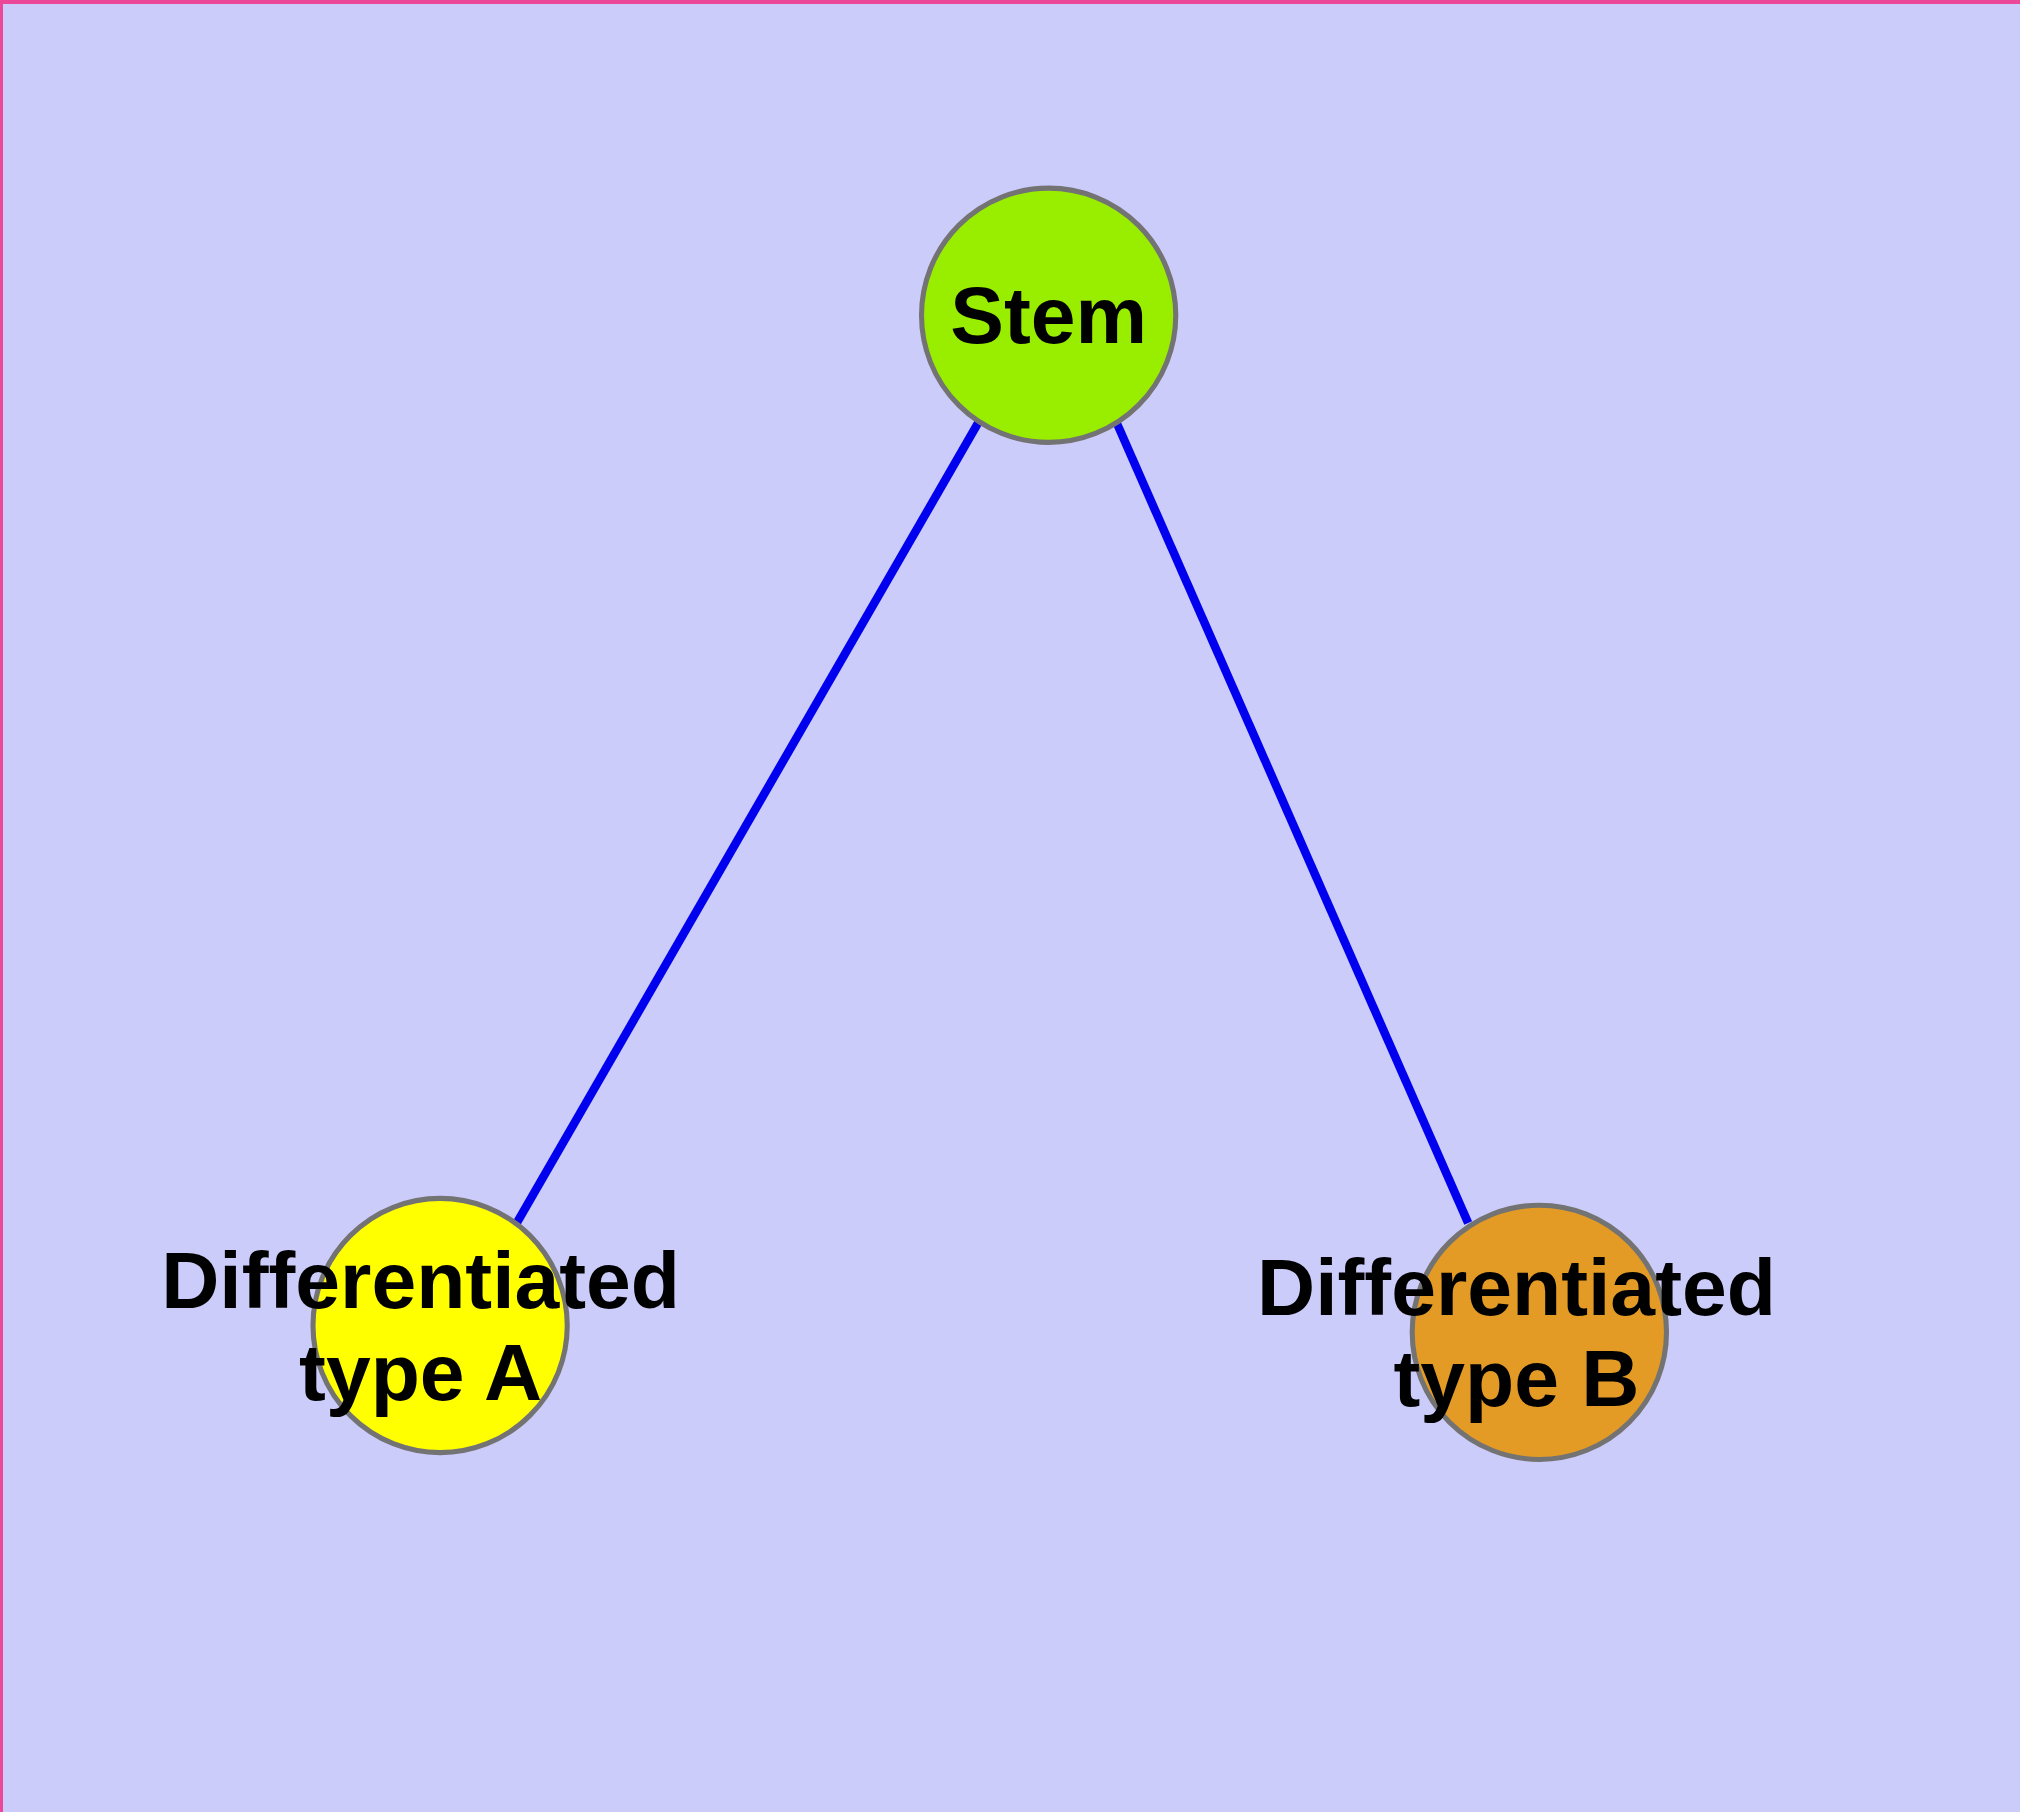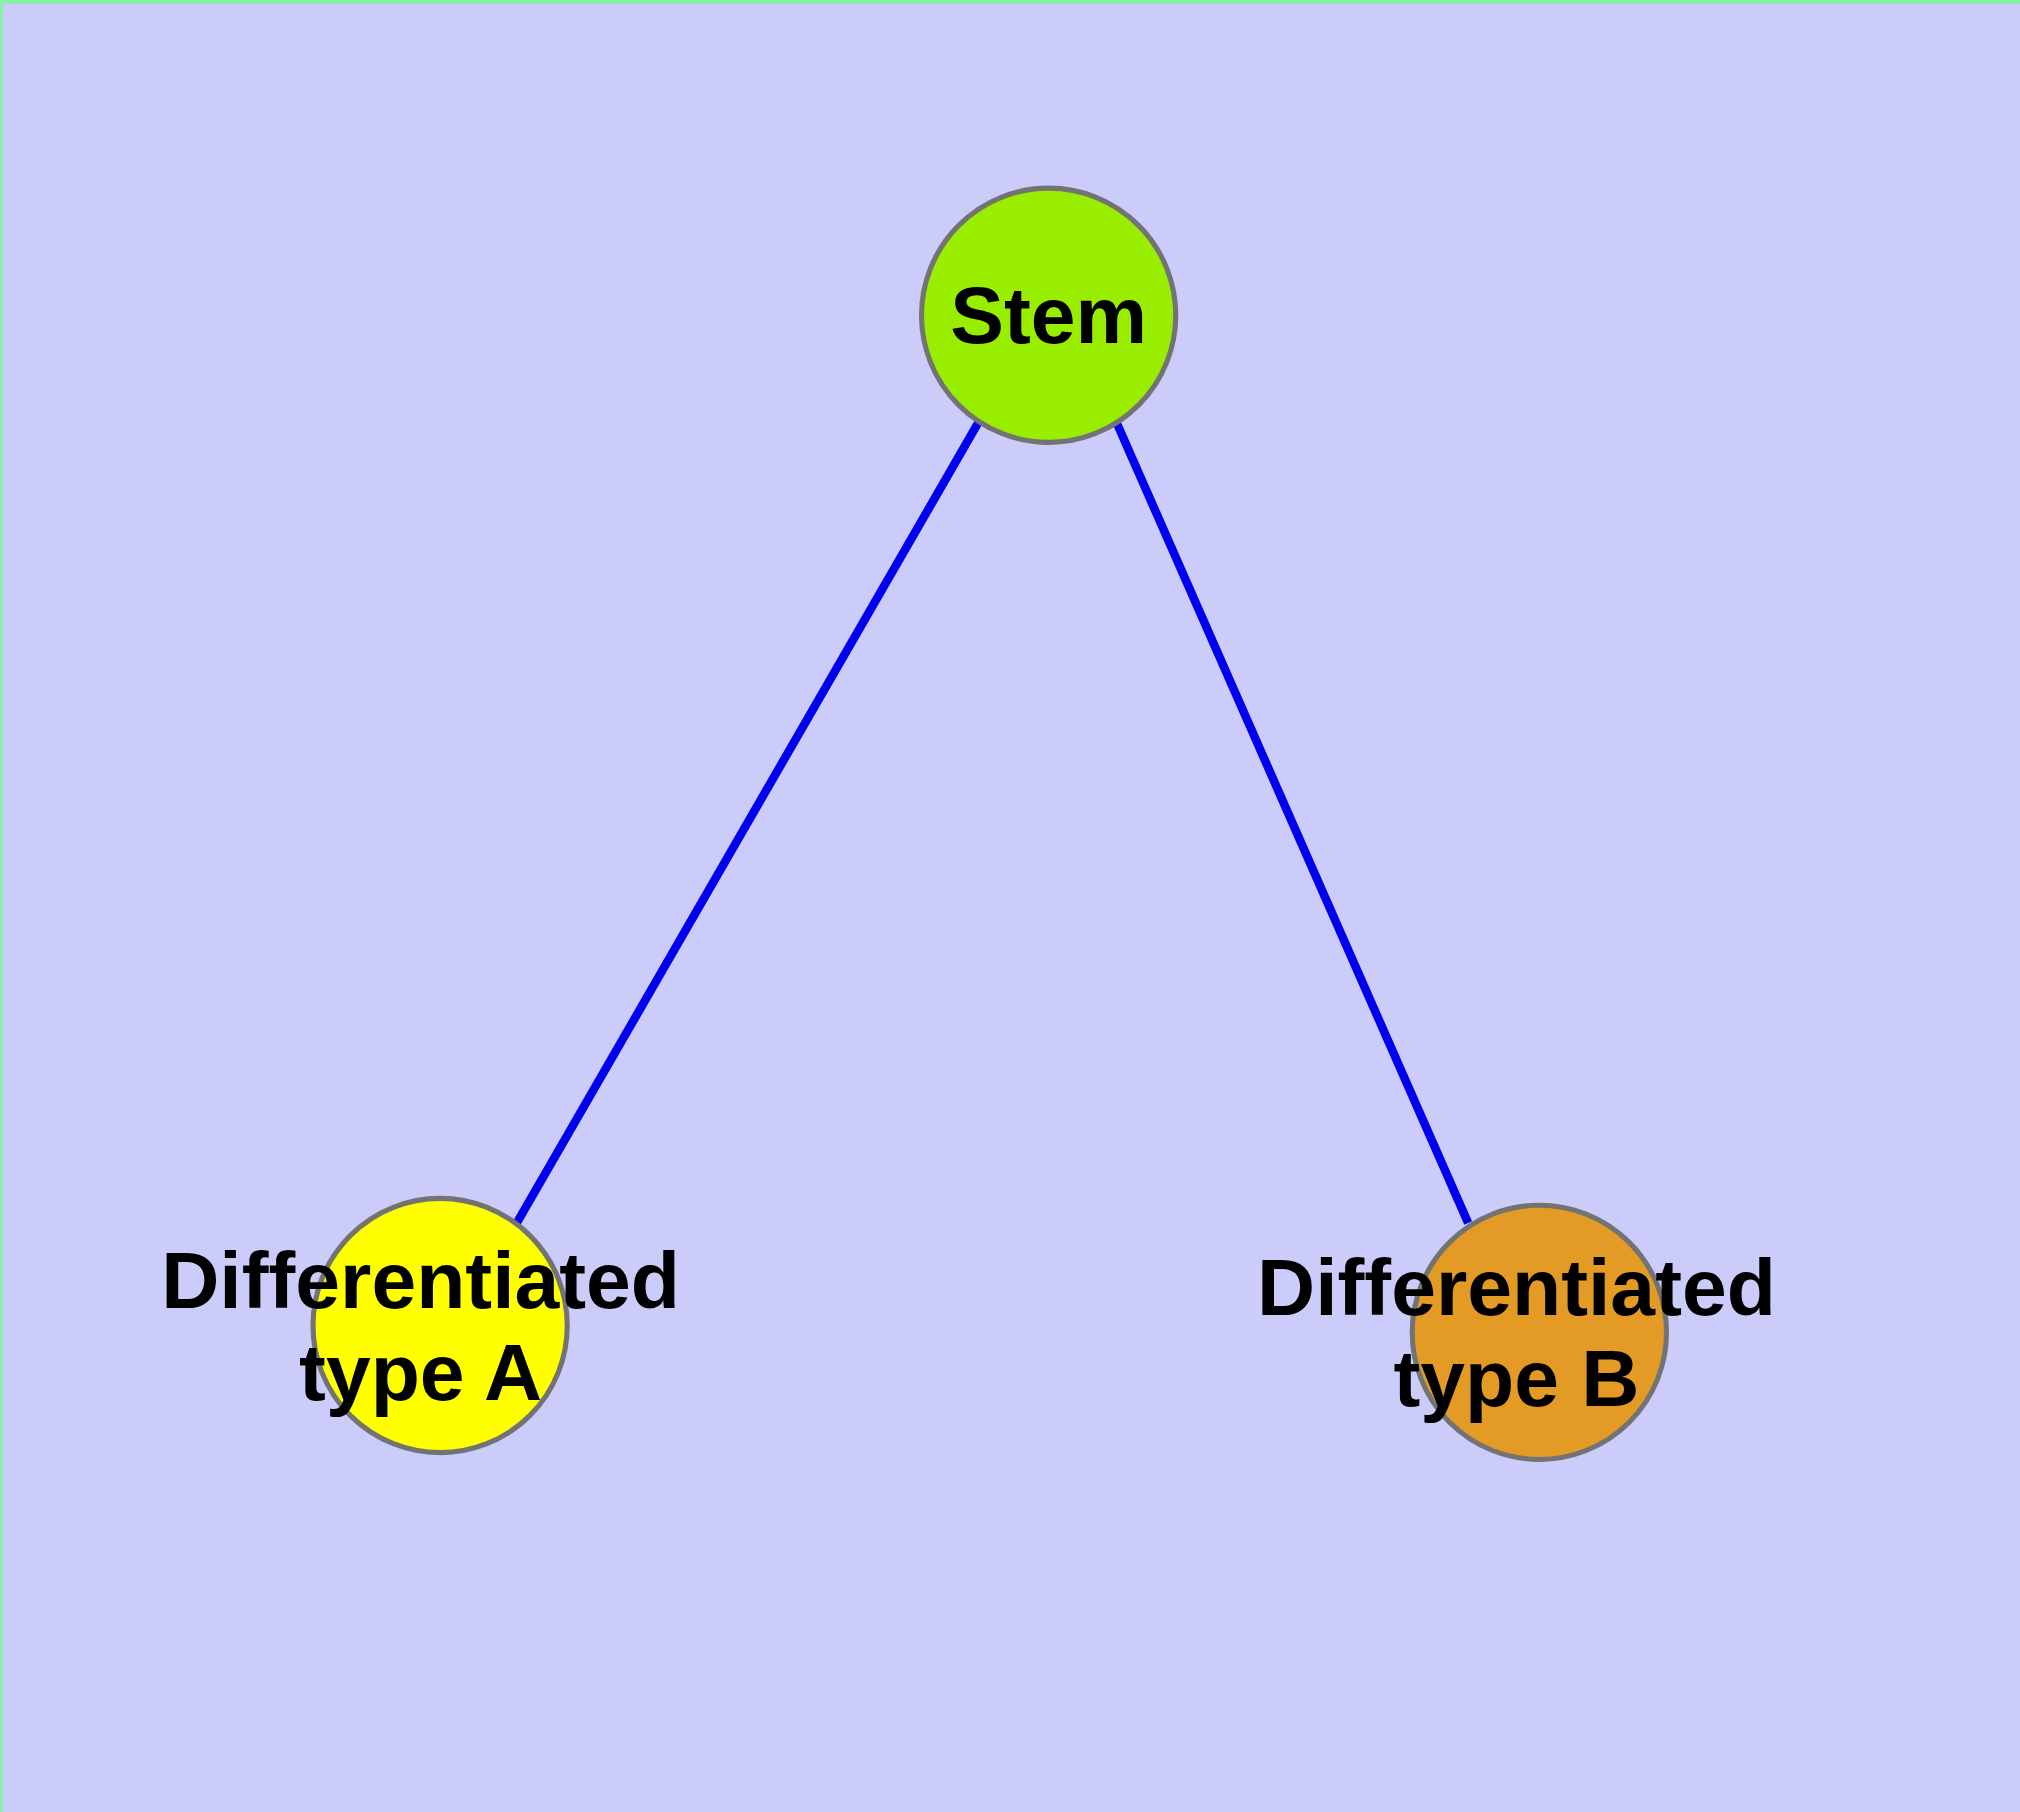--- a/index.html
+++ b/index.html
@@ -5,21 +5,21 @@
 <style>
   html, body {
     margin: 0;
     padding: 0;
     background: #ffffff;
   }
   #canvas {
     position: relative;
     width: 2021px;
     height: 1812px;
-    background: #86efac;
+    background: #ec4899;
     overflow: hidden;
     font-family: "Liberation Sans", sans-serif;
     text-align: right;
   }
   #plot-background {
     position: absolute;
     left: 3.4px;
     top: 4.2px;
     width: 2017px;
     height: 1808px;

